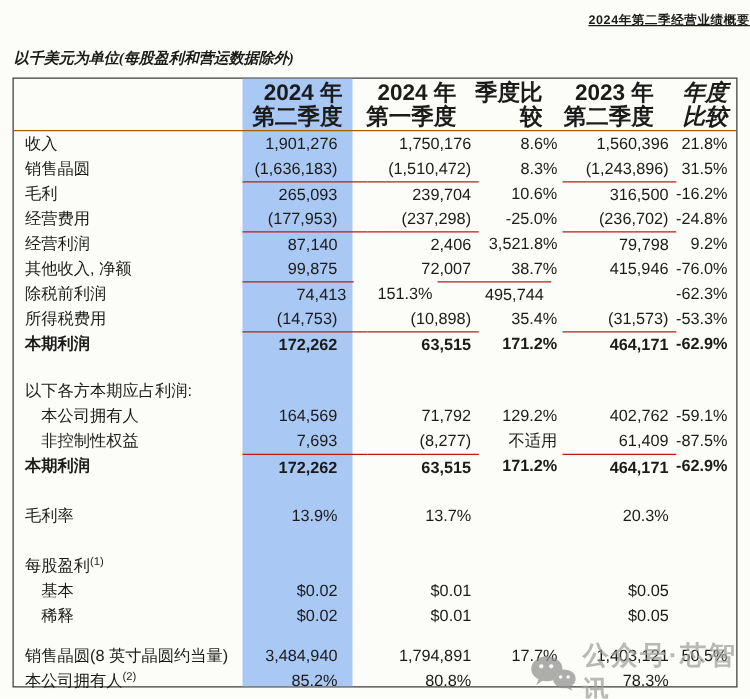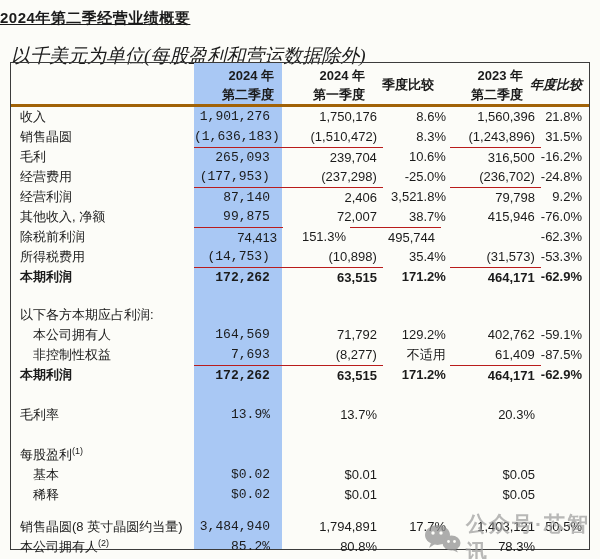--- a/index.html
+++ b/index.html
@@ -3,55 +3,55 @@
 <meta charset="utf-8">
 <style>
   html,body { margin:0; padding:0; }
   .screen {
     position:relative; width:600px; height:559px;
     background:#fcfcf8; overflow:hidden;
     font-family:"Liberation Sans","DejaVu Sans",sans-serif;
     color:#1b1b1b;
   }
   .title {
-    text-align:left; font-weight:bold; font-size:15px;
+    text-align:right; font-weight:bold; font-size:10px;
     padding-top:9px; text-decoration:underline; letter-spacing:0.5px;
   }
   .subtitle {
     font-style:italic; font-family:"Liberation Serif","DejaVu Serif",serif;
-    font-size:19px; margin:15px 0 16px 11px;
+    font-size:12px; margin:15px 0 16px 11px;font-weight:bold;
   }
   .tablewrap {
     position:absolute; left:10px; top:62px; width:578px; height:486px;
     border:1px solid #3c3c3c; box-sizing:content-box; background:transparent;
   }
   .bluecol {
     position:absolute; left:183px; top:0; width:88px; height:100%;
     z-index:0;
   }
   .thead {
     position:relative; z-index:1; display:flex;
-    height:41px; border-bottom:3px solid #a16207;
-    font-weight:bold; font-size:13px;align-items:center;
+    height:41px; border-bottom:1px solid #a16207;
+    font-weight:bold; font-size:18px;
   }
   .hc { box-sizing:border-box; text-align:right; padding-top:2px; }
   .hc div { line-height:19px; }
   .h-label { width:183px; }
   .h0 { width:88px; padding-right:8px; }
   .h1 { width:89px; padding-right:6px; }
   .h2 { width:67px; padding-right:4px; }
   .h3 { width:91px; padding-right:6px; }
   .h4 { flex:1; padding-right:7px;font-style:italic; }
   .tbody { position:relative; z-index:1; }
   .row { display:flex; height:20px; line-height:20px; font-size:13px; }
   .row.bold { font-weight:bold; }
   .cl { width:183px; padding-left:9px; box-sizing:border-box; white-space:nowrap; }
   .row.indent .cl { padding-left:22px; }
   .v { text-align:right; box-sizing:border-box; white-space:nowrap; }
-  .v0 { width:100px; padding-right:24px;font-family:Liberation Mono, monospace; }
+  .v0 { width:100px; padding-right:24px; }
   .v1 { width:89px; padding-right:6px; }
   .v2 { width:67px; padding-right:4px; }
   .v3 { width:91px; padding-right:6px; }
   .v4 { flex:1; padding-right:7px; }
   .tl { border-top:1px solid #b91c1c; }
   sup { font-size:9px; vertical-align:super; line-height:0; }
   .watermark {
     position:absolute; left:424px; top:510px; z-index:2;
     display:flex; align-items:center; gap:5px;
     font-size:21px; font-weight:bold; letter-spacing:2px;

